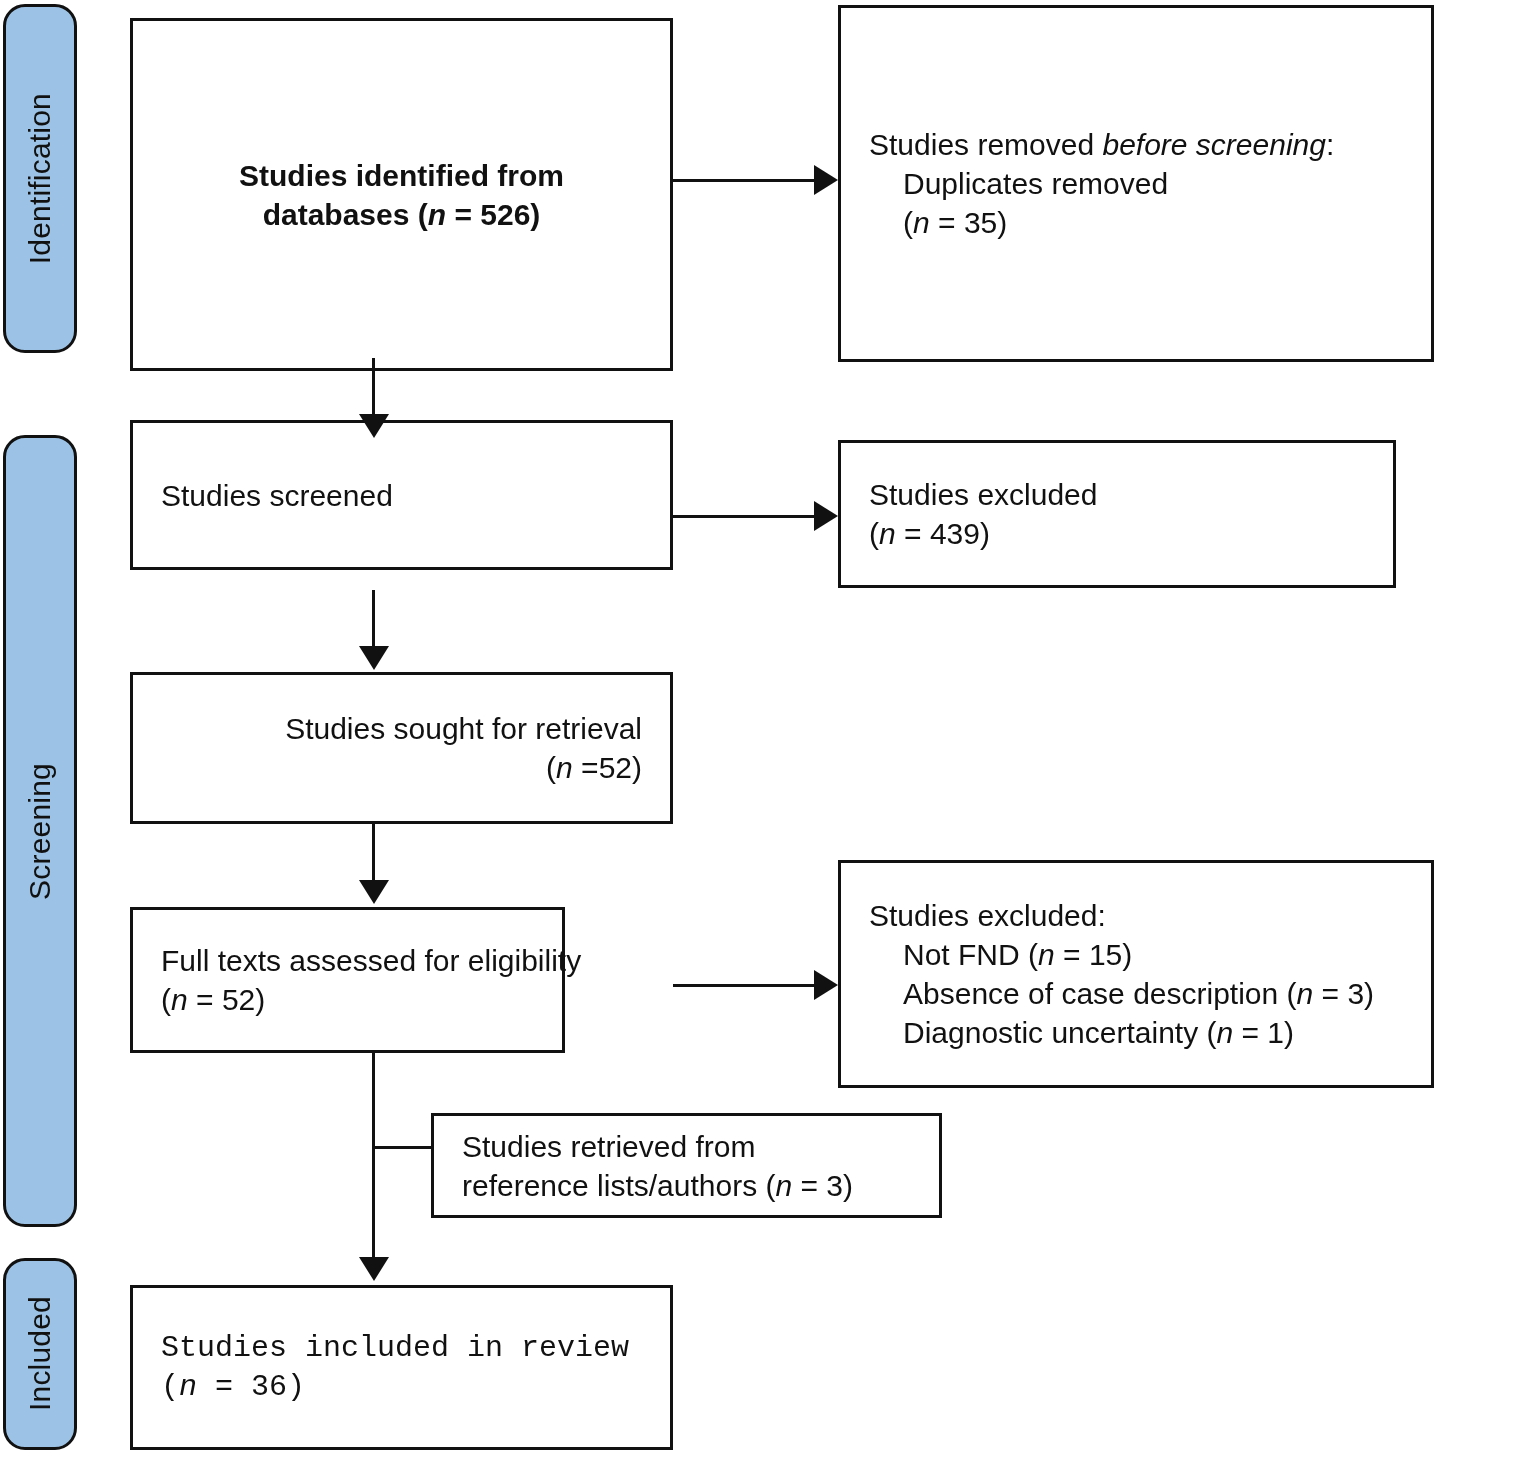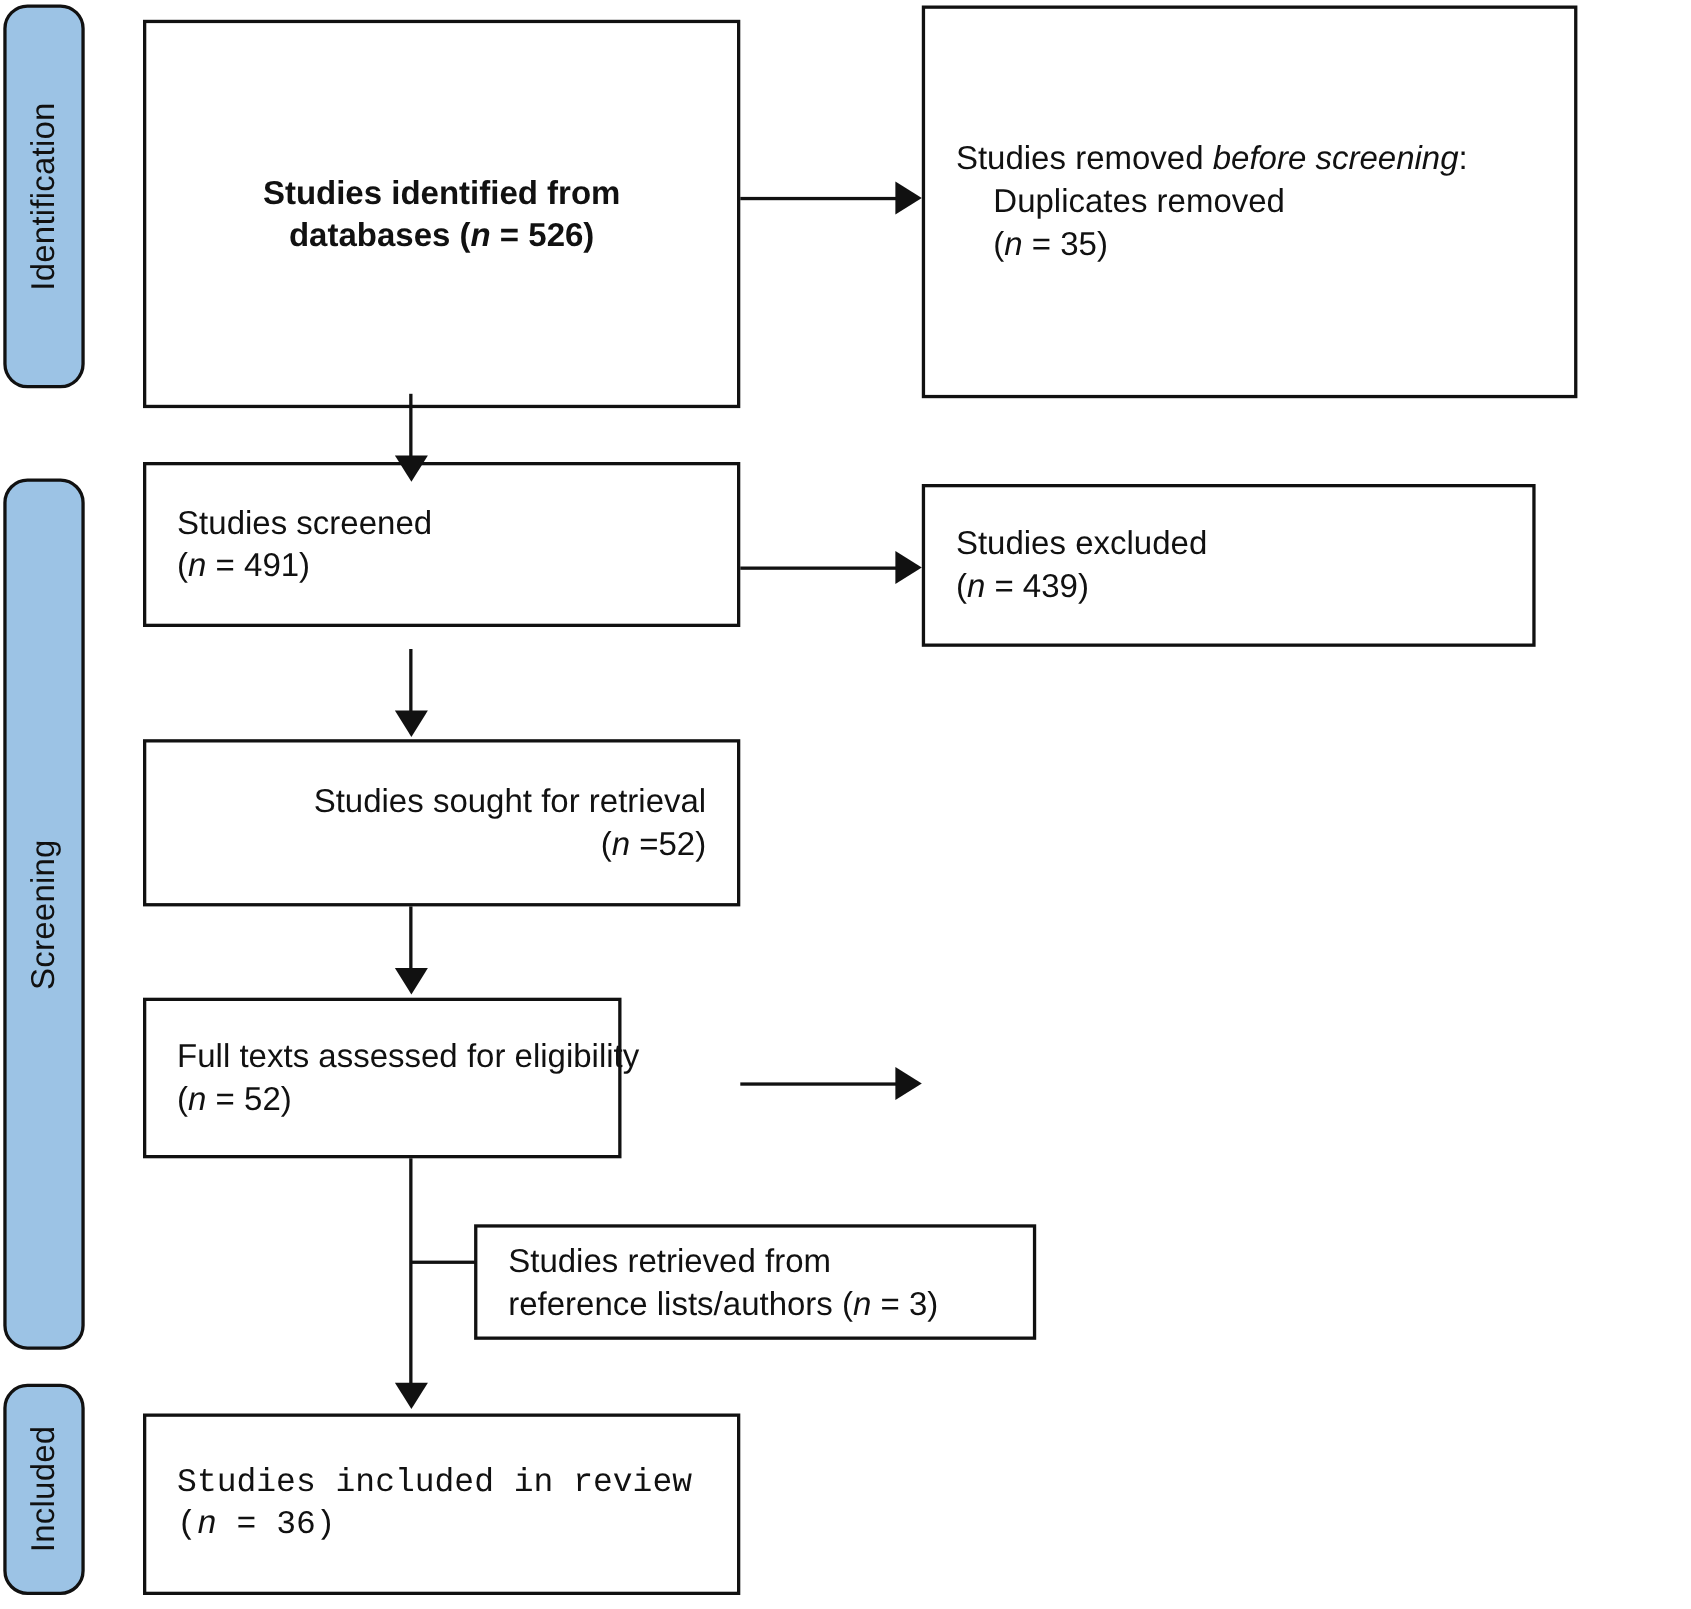--- a/index.html
+++ b/index.html
@@ -110,38 +110,43 @@
   </div>
 
   <div class="node" style="left:838px; top:5px; width:596px; height:357px;">
     <div class="line"><span>Studies removed </span><em class="ital">before screening</em><span>:</span></div>
     <div class="line indent-1">Duplicates removed</div>
     <div class="line indent-1"><span>(</span><i class="vn">n</i><span> = 35)</span></div>
   </div>
 
   <div class="node" style="left:130px; top:420px; width:543px; height:150px;">
     <div class="line">Studies screened</div>
-    <div class="line"><span>(</span><i class="vn">n</i><span> = 491)</span></div>
   </div>
 
   <div class="node" style="left:838px; top:440px; width:558px; height:148px;">
     <div class="line">Studies excluded</div>
     <div class="line"><span>(</span><i class="vn">n</i><span> = 439)</span></div>
   </div>
 
   <div class="node" style="left:130px; top:672px; width:543px; height:152px;text-align:right;">
     <div class="line">Studies sought for retrieval</div>
     <div class="line"><span>(</span><i class="vn">n</i><span> =52)</span></div>
   </div>
 
   <div class="node" style="left:130px; top:907px; width:435px; height:146px;">
     <div class="line">Full texts assessed for eligibility</div>
     <div class="line"><span>(</span><i class="vn">n</i><span> = 52)</span></div>
   </div>
 
+  <div class="node" style="left:838px; top:860px; width:596px; height:228px;">
+    <div class="line">Studies excluded:</div>
+    <div class="line indent-1"><span>Not FND (</span><i class="vn">n</i><span> = 15)</span></div>
+    <div class="line indent-1"><span>Absence of case description (</span><i class="vn">n</i><span> = 3)</span></div>
+    <div class="line indent-1"><span>Diagnostic uncertainty (</span><i class="vn">n</i><span> = 1)</span></div>
+  </div>
 
   <div class="node" style="left:431px; top:1113px; width:511px; height:105px;">
     <div class="line">Studies retrieved from</div>
     <div class="line"><span>reference lists/authors (</span><i class="vn">n</i><span> = 3)</span></div>
   </div>
 
   <div class="node" style="left:130px; top:1285px; width:543px; height:165px;font-family:Liberation Mono, monospace;">
     <div class="line">Studies included in review</div>
     <div class="line"><span>(</span><i class="vn">n</i><span> = 36)</span></div>
   </div>

